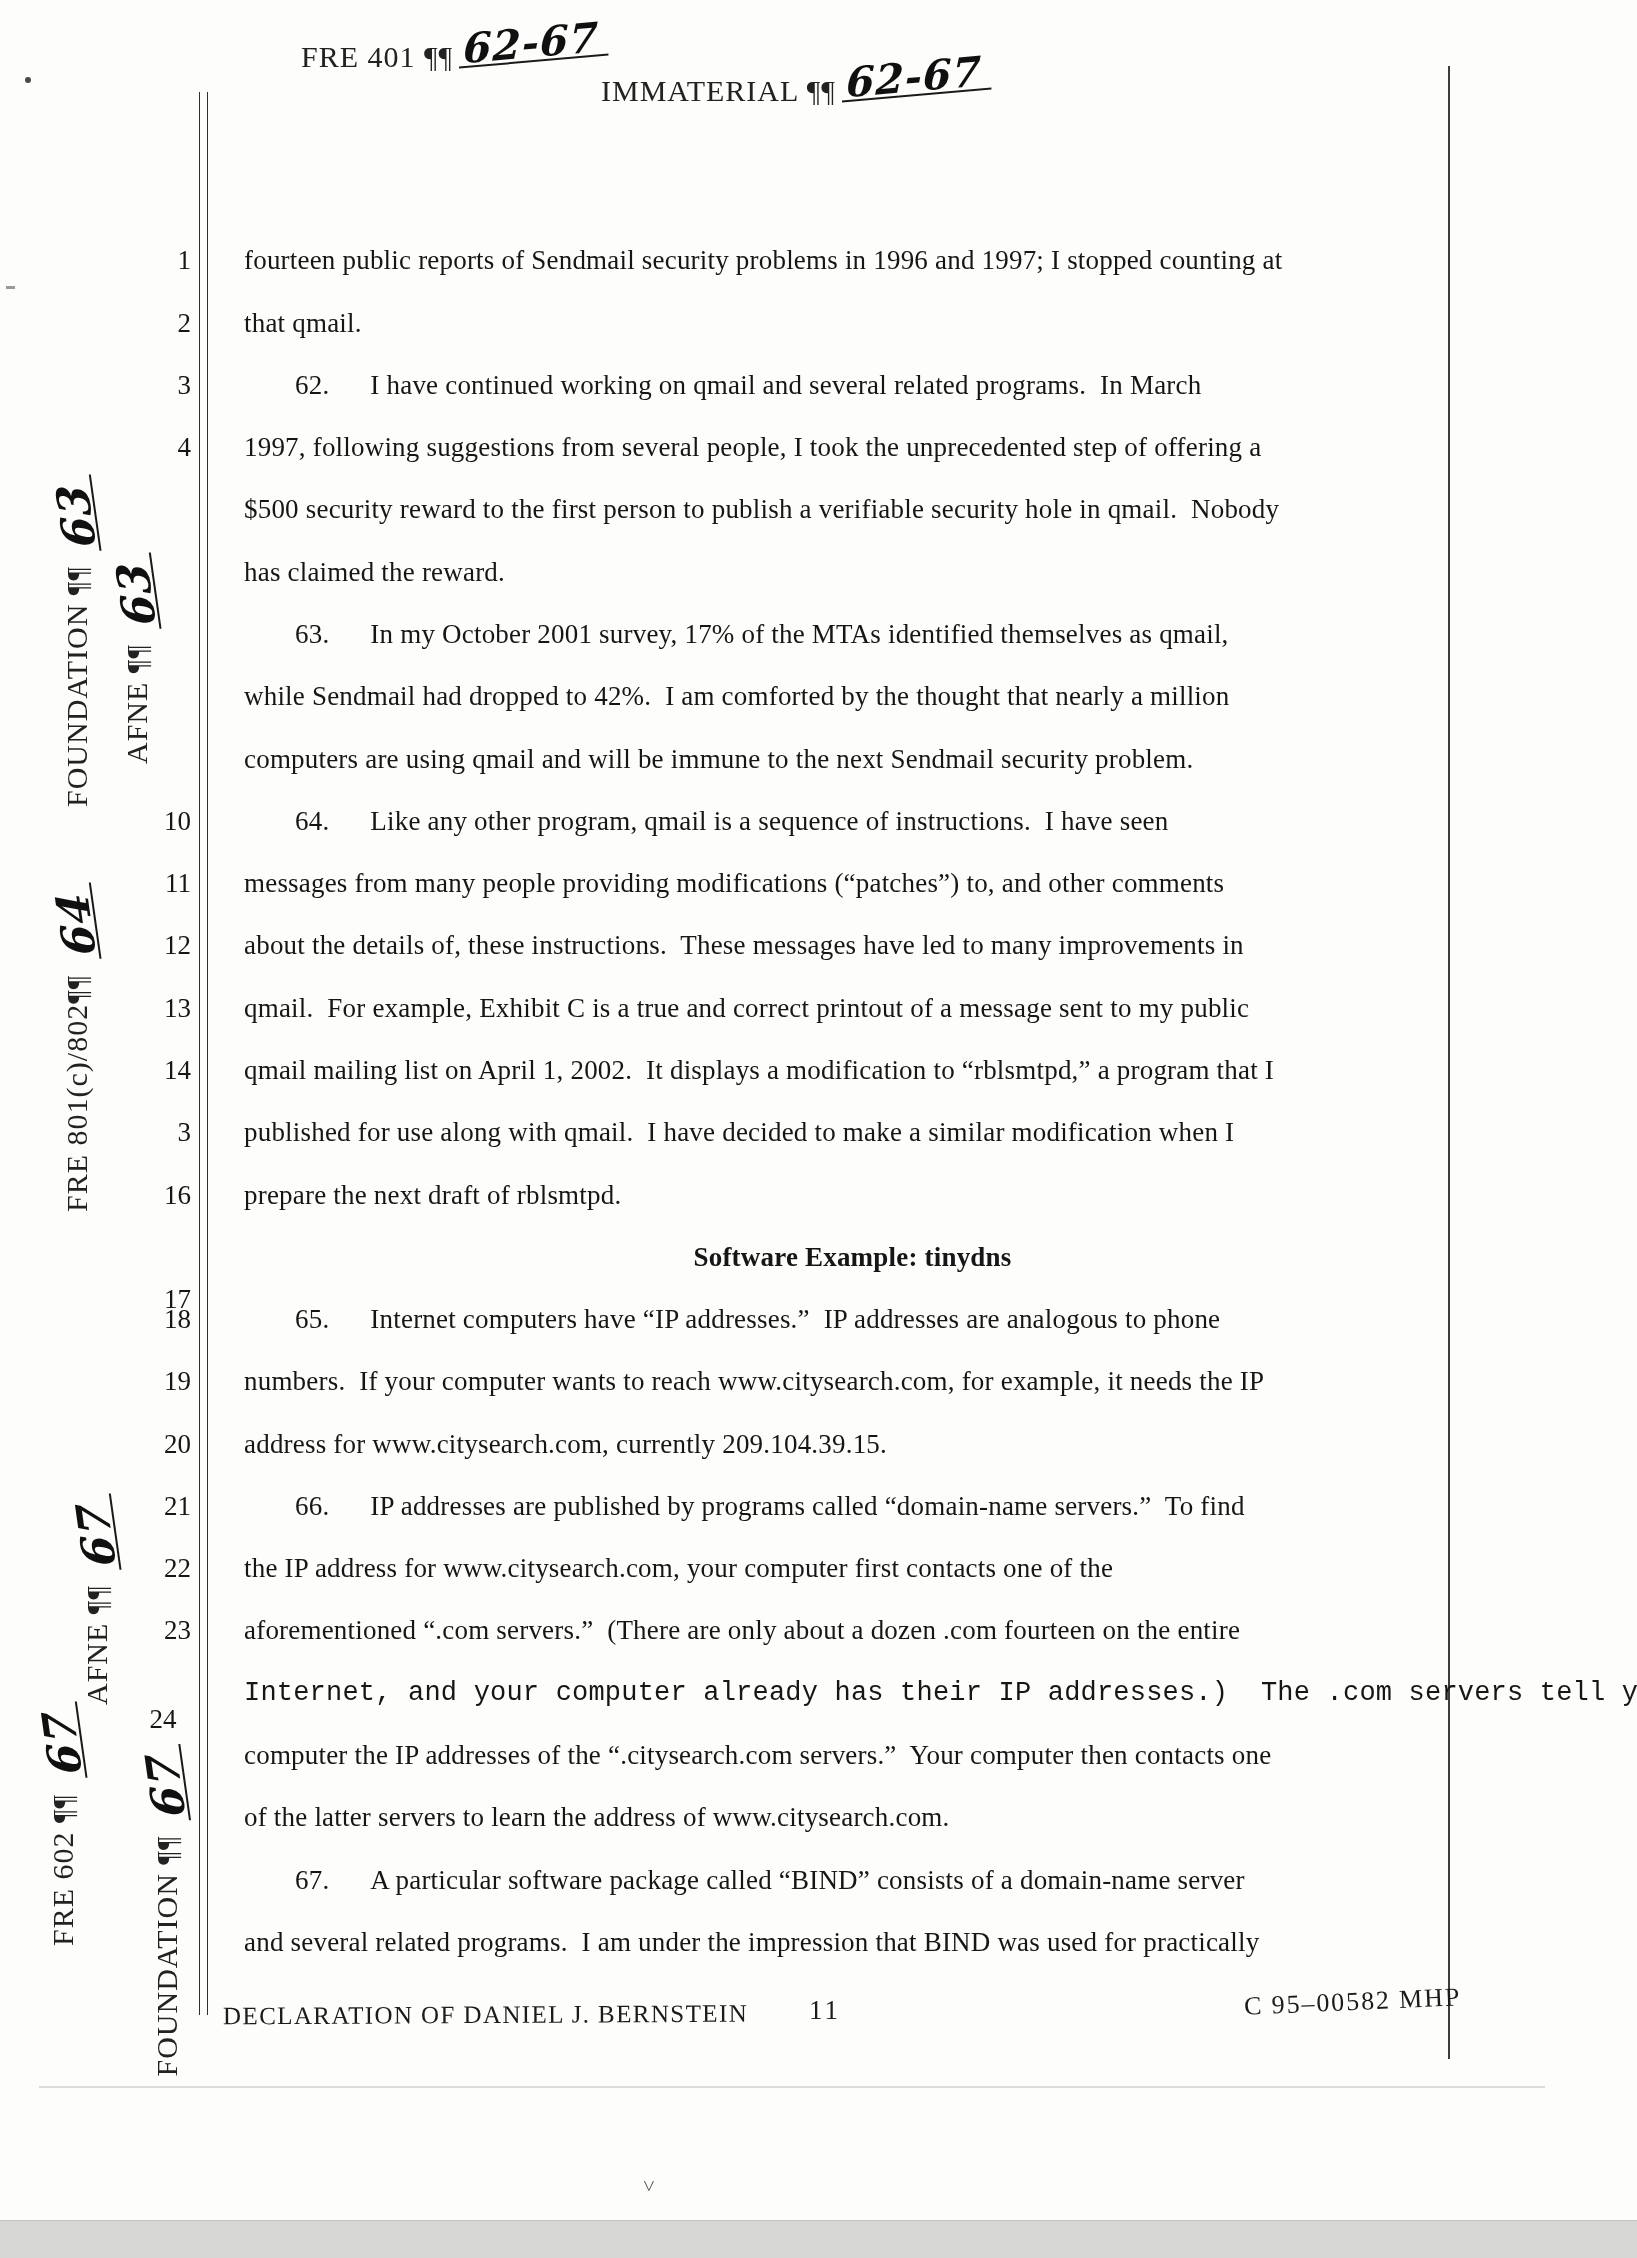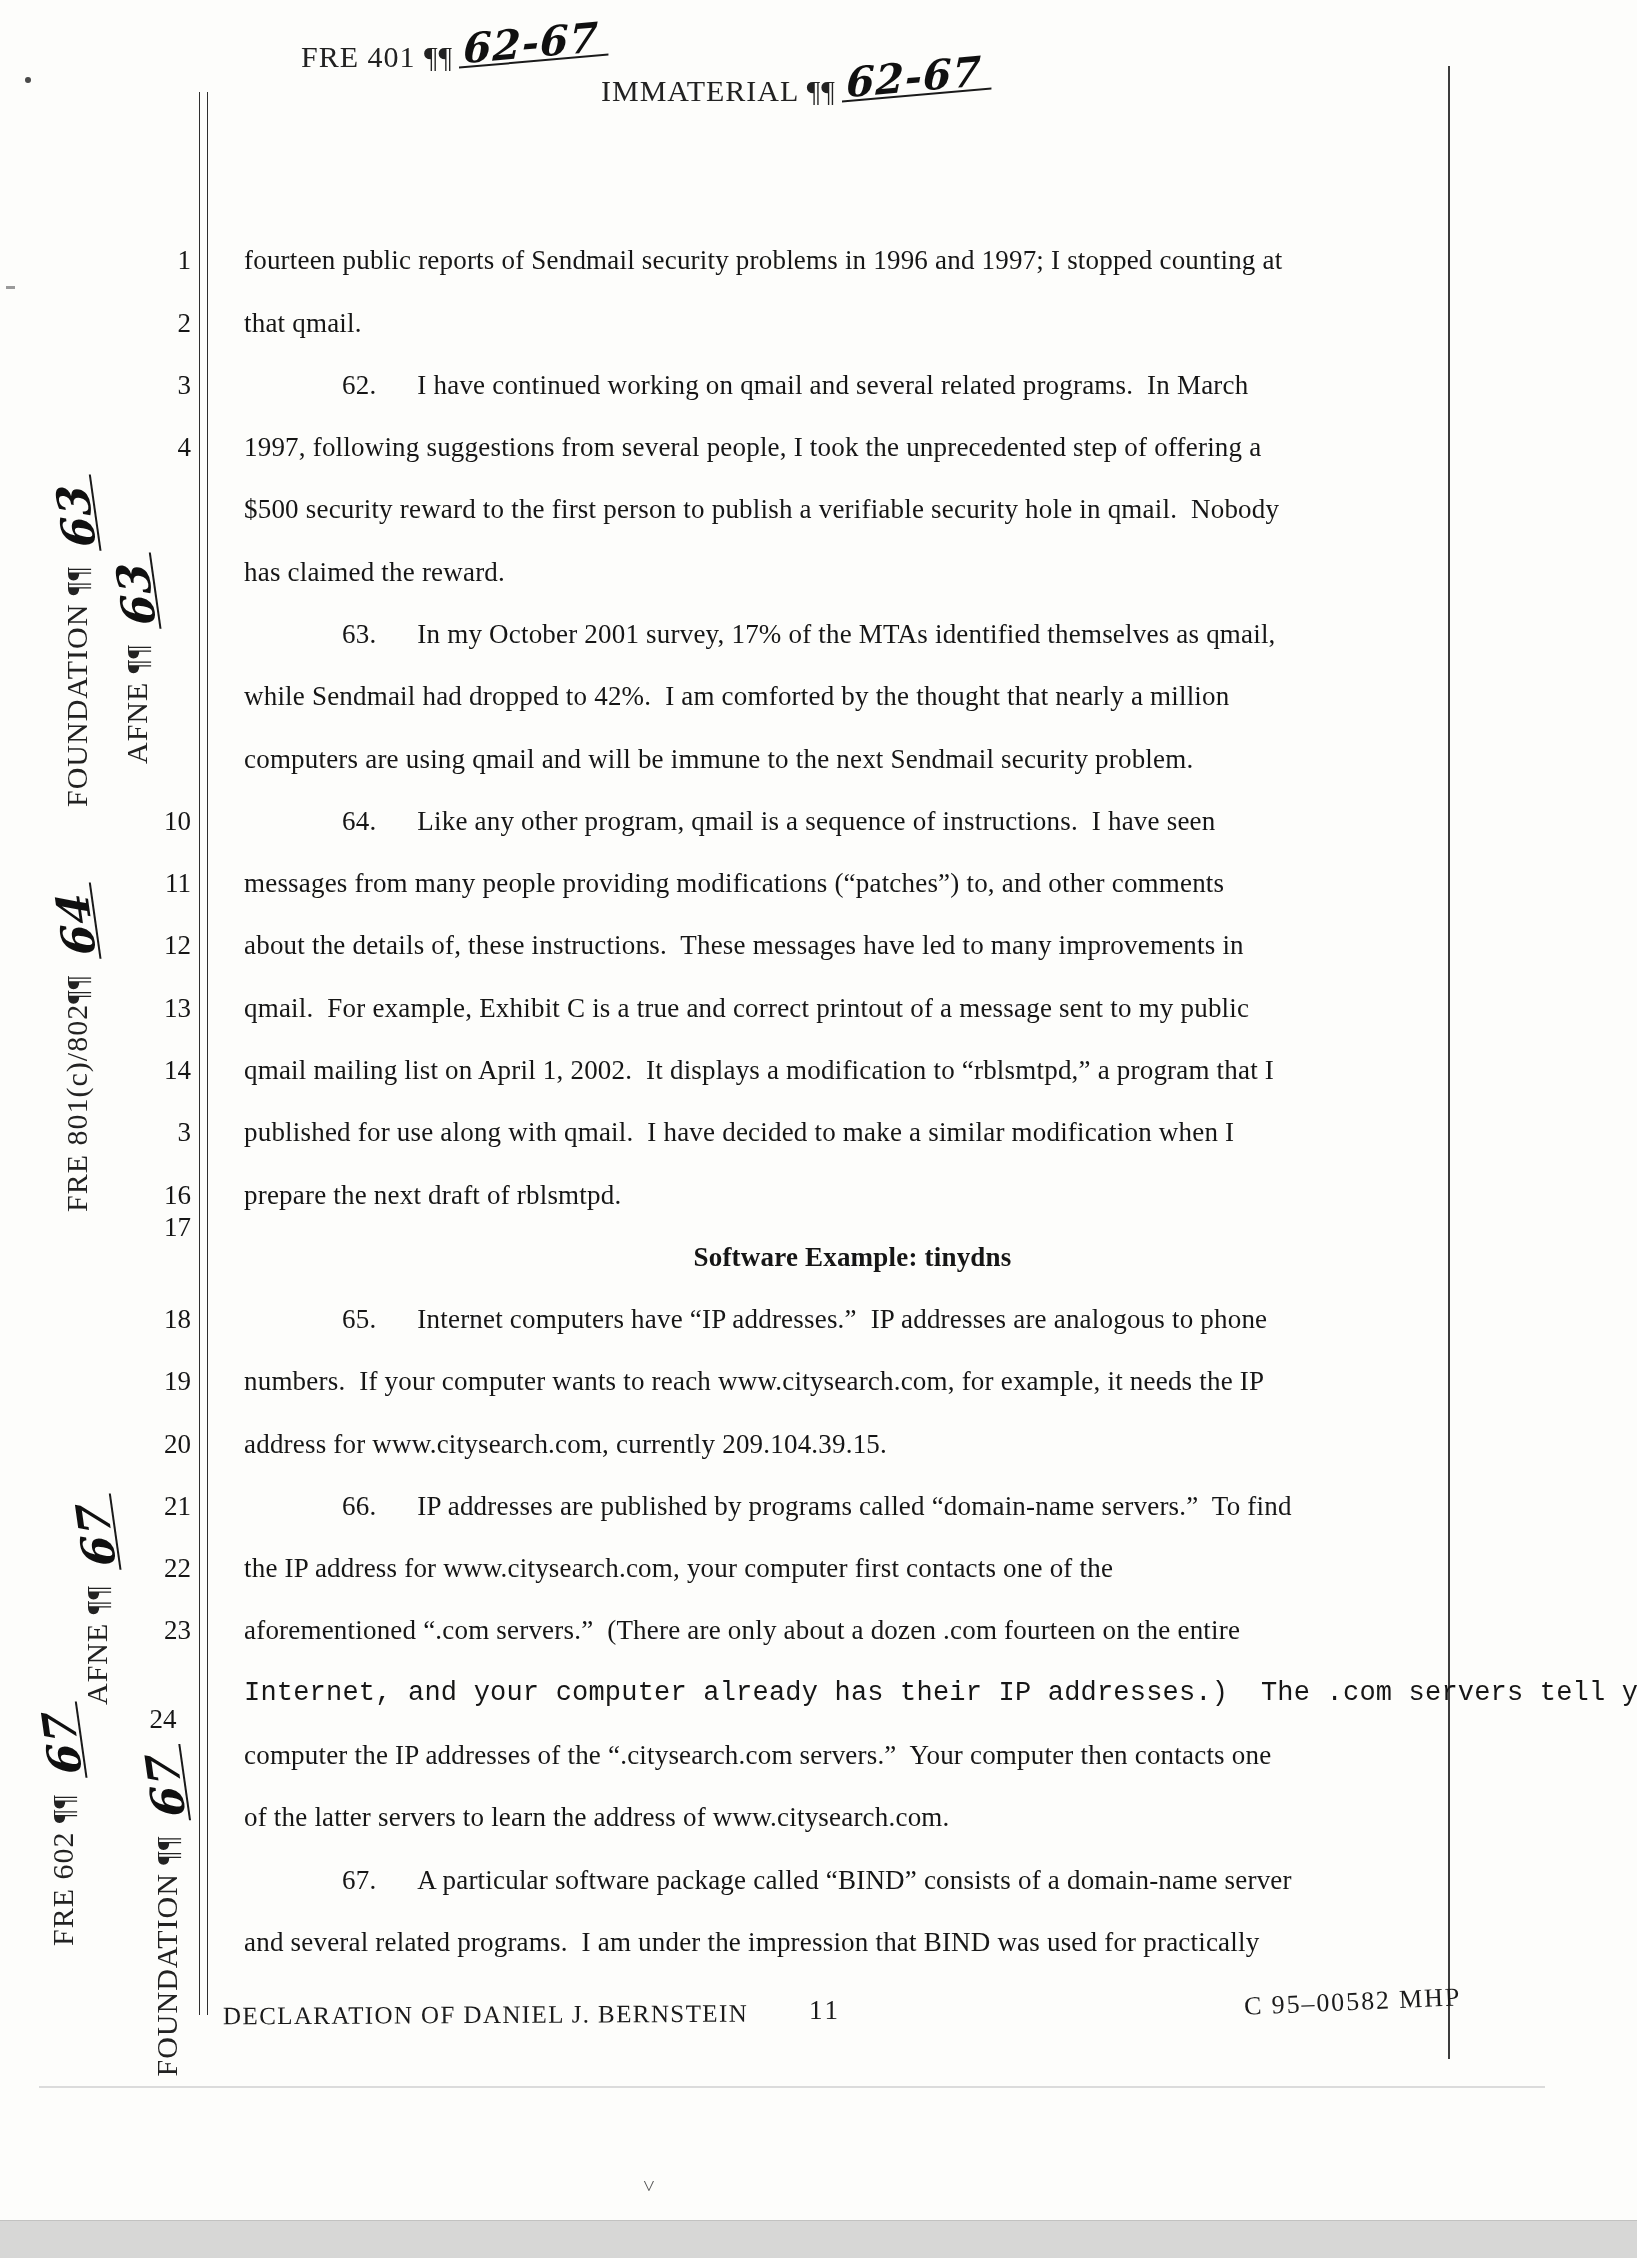--- a/index.html
+++ b/index.html
@@ -51,21 +51,21 @@
   .line-no{
     position:absolute;left:135px;width:56px;text-align:right;
     font-size:27px;line-height:39px;color:#161616;
   }
   .body-line{
     position:absolute;left:244px;width:1217px;
     font-size:27px;line-height:39px;letter-spacing:0.2px;
     white-space:pre;color:#161616;
   }
   .body-line.heading{text-align:center;font-weight:700;white-space:normal;}
-  .pnum{display:inline-block;margin-left:98px;margin-right:41px;}
+  .pnum{display:inline-block;margin-left:51px;margin-right:41px;}
 
   
   .footer-left{
     position:absolute;left:223px;top:2001px;font-size:25px;letter-spacing:1.4px;color:#1b1b1b;
     transform:rotate(-.3deg);white-space:nowrap;
   }
   .footer-page{position:absolute;left:809px;top:1995px;font-size:27px;color:#1b1b1b;letter-spacing:2.9px;}
   .footer-right{
     position:absolute;left:1244px;top:1987px;font-size:26px;letter-spacing:1.9px;color:#1b1b1b;
     transform:rotate(-2.5deg);white-space:nowrap;
@@ -123,21 +123,21 @@
       <div class="line-no" style="top: 304px;">2</div>
       <div class="line-no" style="top: 366px;">3</div>
       <div class="line-no" style="top: 428px;">4</div>
       <div class="line-no" style="top: 802px;">10</div>
       <div class="line-no" style="top: 864px;">11</div>
       <div class="line-no" style="top: 926px;">12</div>
       <div class="line-no" style="top: 989px;">13</div>
       <div class="line-no" style="top: 1051px;">14</div>
       <div class="line-no" style="top: 1113px;">3</div>
       <div class="line-no" style="top: 1176px;">16</div>
-      <div class="line-no" style="top: 1208px; text-align: right;">17</div>
+      <div class="line-no" style="top: 1280px; text-align: right;">17</div>
       <div class="line-no" style="top: 1300px;">18</div>
       <div class="line-no" style="top: 1362px;">19</div>
       <div class="line-no" style="top: 1425px;">20</div>
       <div class="line-no" style="top: 1487px;">21</div>
       <div class="line-no" style="top: 1549px;">22</div>
       <div class="line-no" style="top: 1611px;">23</div>
       <div class="line-no" style="top: 1700px; text-align: center;">24</div>
     </div>
   <div id="body-text">
       <div class="body-line" style="top: 241px;">fourteen public reports of Sendmail security problems in 1996 and 1997; I stopped counting at</div>

